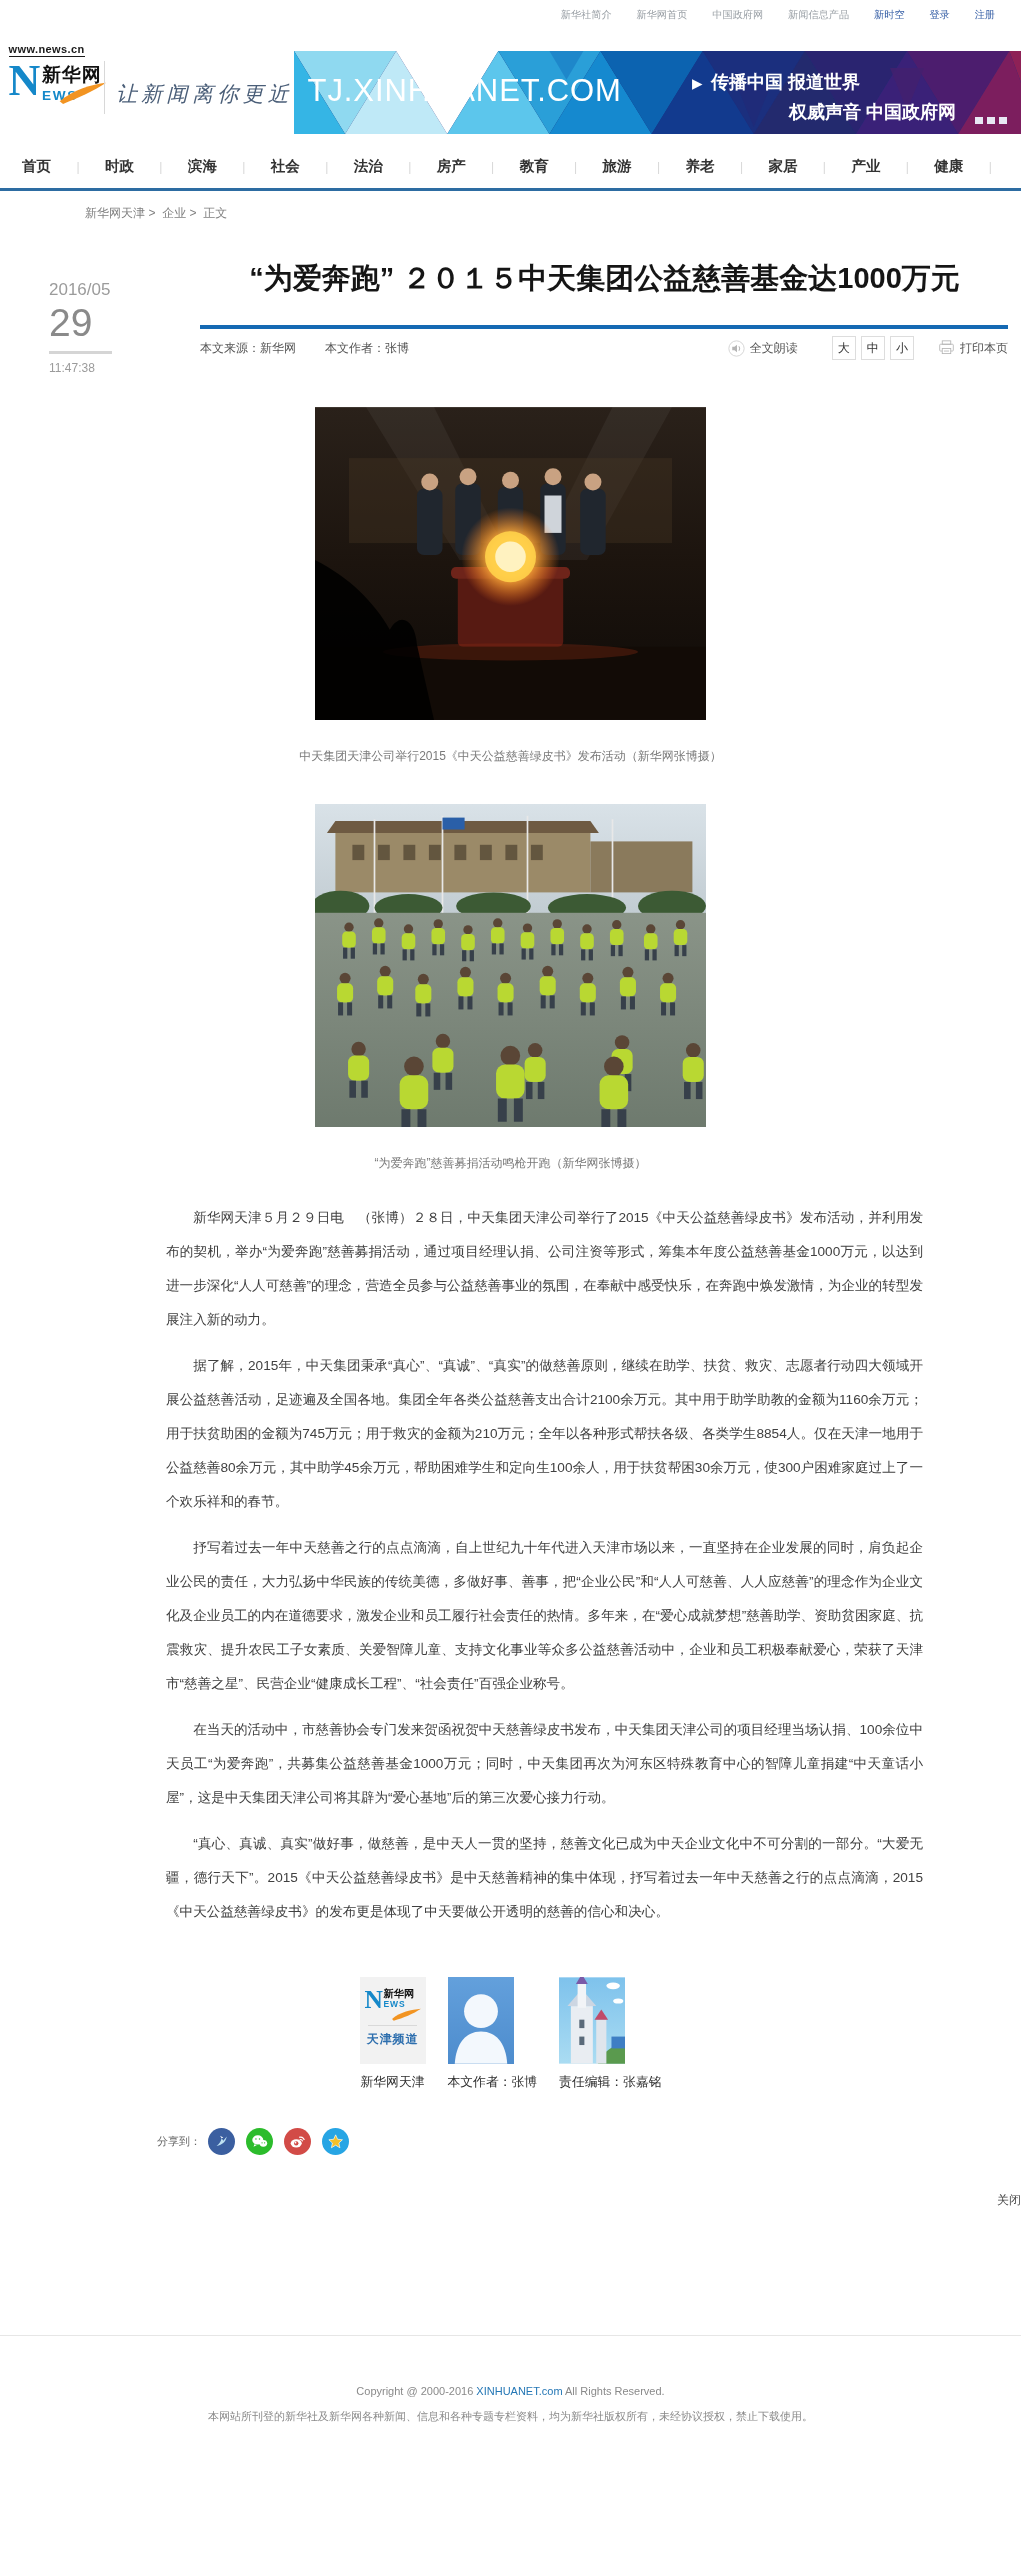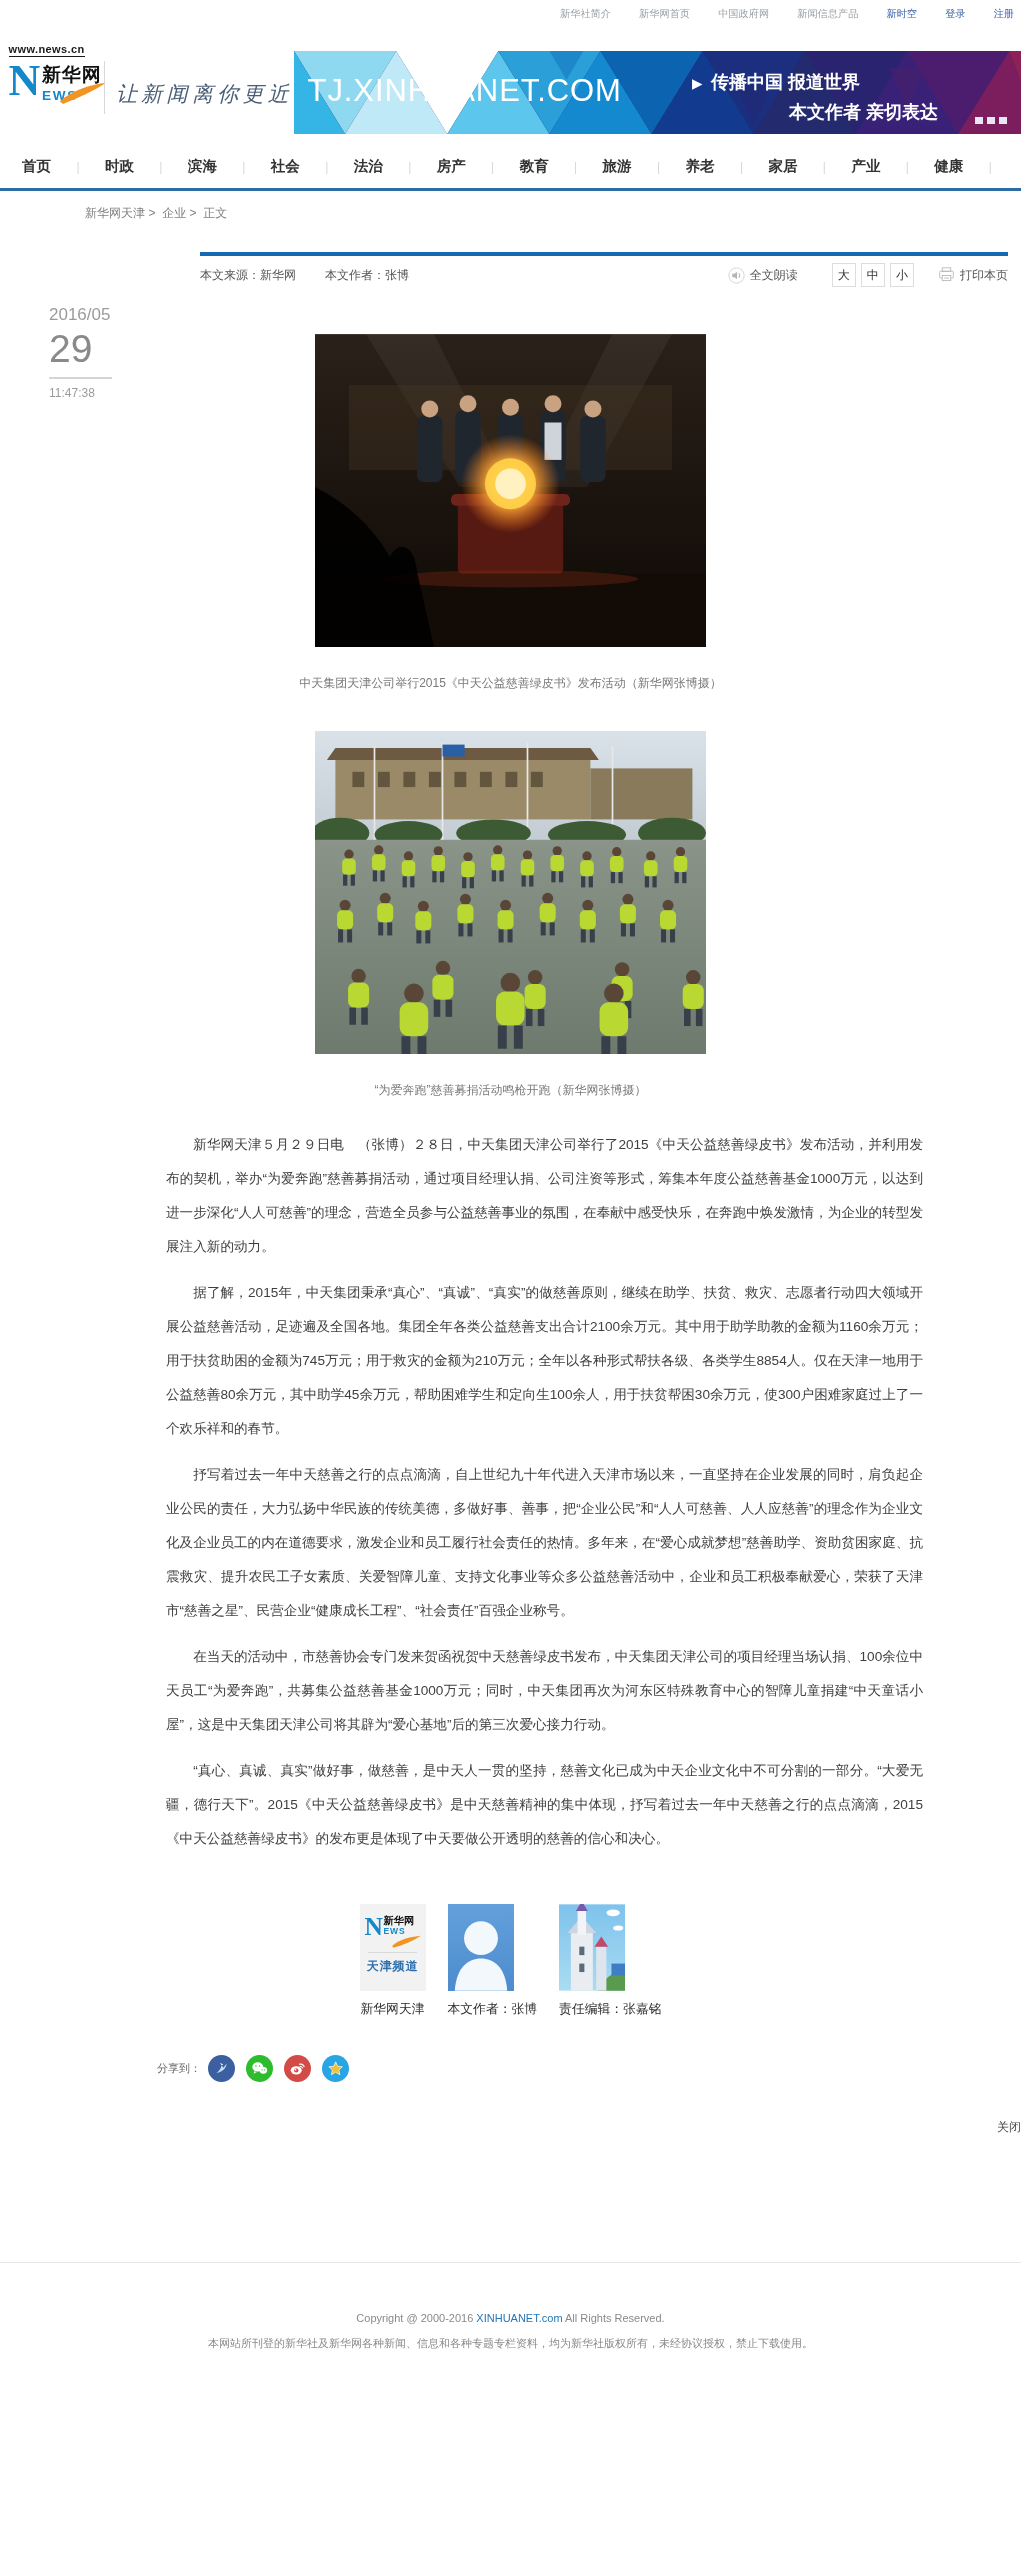--- a/index.html
+++ b/index.html
@@ -1,21 +1,21 @@
 <!DOCTYPE html>
 <html style="font-size:13.6px"><head>
 <meta charset="utf-8">
 <style>
   html,body{margin:0;padding:0;background:#fff;}
   body{width:1021px;overflow-x:hidden;font-family:"Liberation Sans","DejaVu Sans",sans-serif;color:#333;}
   a{text-decoration:none;color:inherit;cursor:pointer;}
   .page{width:1021px;position:relative;}
 
   
-  .topbar{height:29px;line-height:29px;text-align:right;padding-right:7px;font-size:10.2px;color:#9aa0a6;background:#fff;font-family:Liberation Mono, monospace;}
+  .topbar{height:29px;line-height:29px;text-align:right;padding-right:26px;font-size:10.2px;color:#9aa0a6;background:#fff;}
   .topbar a{margin-left:22px;color:#9aa0a6;}
   .topbar a.blue{color:#3a62a8;}
 
   
   .header{position:relative;height:116px;background:#fff;}
   .logo{position:absolute;left:8.5px;top:12px;width:128px;}
   .site-url{font-size:11px;font-weight:bold;color:#1a1a1a;border-bottom:1.7px solid #1a1a1a;display:inline-block;padding-bottom:0.9px;letter-spacing:0.4px;}
   .logo-row{display:flex;align-items:flex-start;margin-top:1.7px;position:relative;}
   .logo-n{font-size:44px;line-height:44px;font-weight:bold;color:#1588c9;font-family:"Liberation Serif","DejaVu Serif",serif;}
   .logo-col{display:flex;flex-direction:column;margin-left:1.7px;margin-top:3.4px;}
@@ -153,21 +153,21 @@
         <polygon points="780,98 840,0 855,40 855,98" fill="#7c1e5e"></polygon>
         <polygon points="840,0 855,0 855,40" fill="#8e2156"></polygon>
         <polygon points="300,0 340,0 320,34" fill="#1a7ec4" opacity="0.7"></polygon>
         <polygon points="520,40 560,40 540,90" fill="#202a78" opacity="0.8"></polygon>
         <polygon points="700,20 740,20 720,70" fill="#44206e" opacity="0.8"></polygon>
       </svg>
       <div class="banner-domain">TJ.XINHUANET.COM</div>
       <div class="banner-s1">
         <span class="arrow">▶</span><span>传播中国 报道世界</span>
       </div>
-      <div class="banner-s2">本文作者 亲切表达</div>
+      <div class="banner-s2">权威声音 中国政府网</div>
       <div class="banner-squares"><i></i><i></i><i></i></div>
     </div>
   </div>
 
   <div class="nav">
     <a>首页</a>
       <span class="sep">|</span>
     <a>时政</a>
       <span class="sep">|</span>
     <a>滨海</a>
@@ -200,20 +200,21 @@
 
   <div class="article">
 
     <div class="datebox">
       <div class="ym">2016/05</div>
       <div class="day">29</div>
       <div class="dline"></div>
       <div class="tm">11:47:38</div>
     </div>
 
+    <h1 class="title">“为爱奔跑” ２０１５中天集团公益慈善基金达1000万元</h1>
     <div class="title-rule" style="background:#1569b3;"></div>
 
     <div class="meta-row">
       <span class="meta-item"><span>本文来源：</span><span>新华网</span></span>
       <span class="meta-item"><span>本文作者：</span><span>张博</span></span>
       <span class="tools">
         <span class="tool">
           <svg width="17" height="17" viewBox="0 0 20 20">
             <circle cx="10" cy="10" r="9" fill="none" stroke="#cfcfcf"></circle>
             <path d="M5 8v4h2.6l3 2.4V5.6L7.6 8Z" fill="#b5b5b5"></path>

